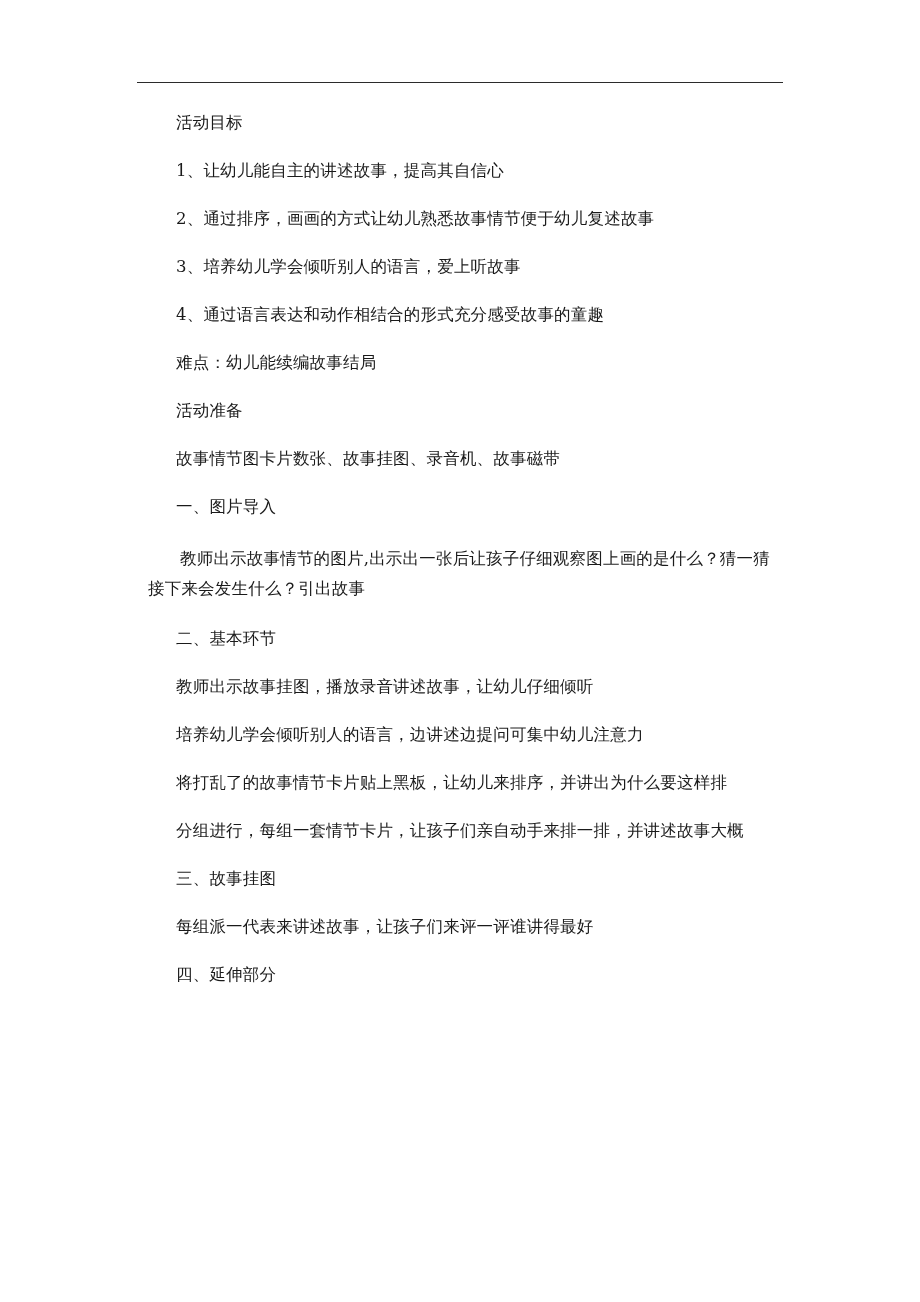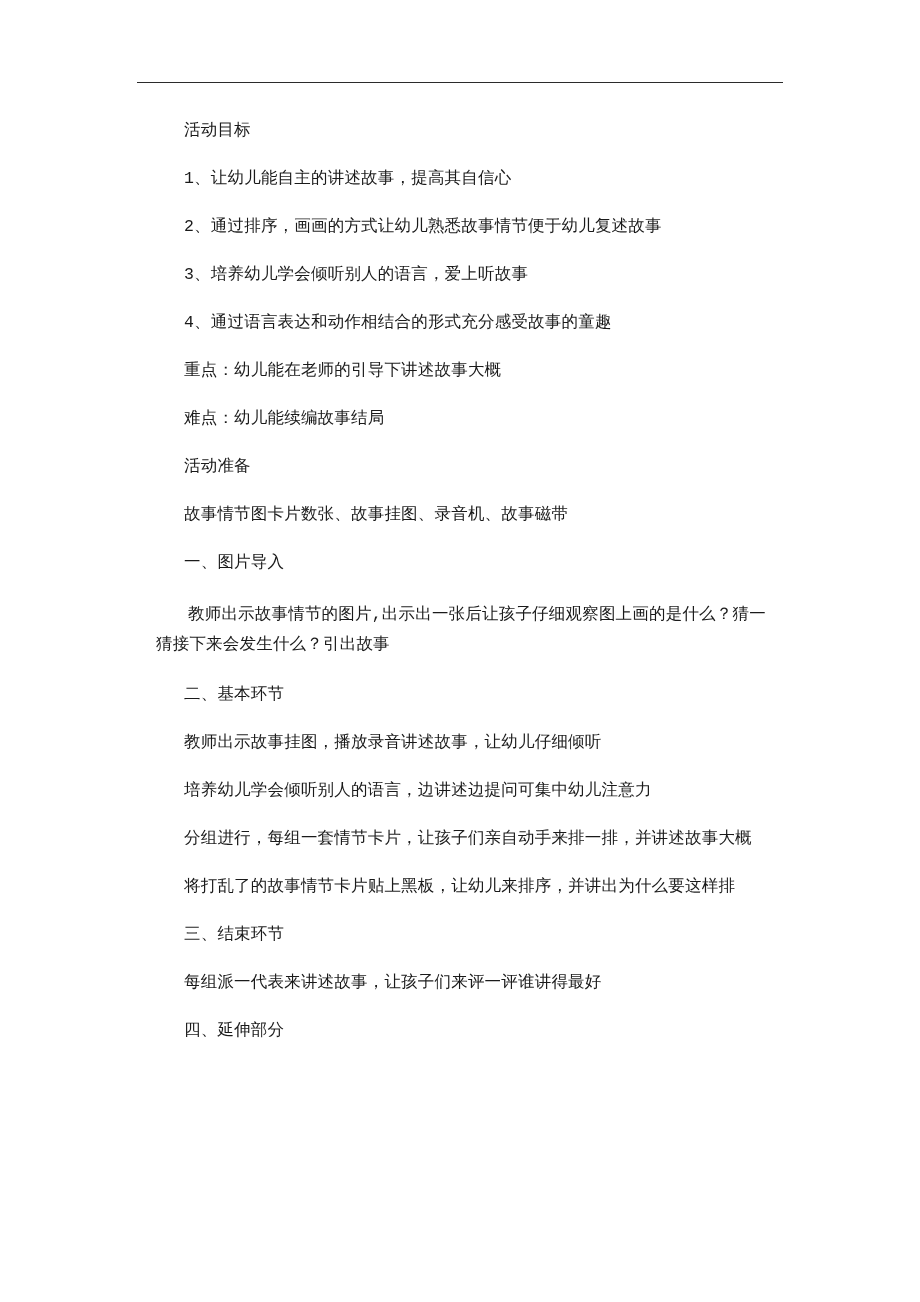--- a/index.html
+++ b/index.html
@@ -35,30 +35,29 @@
 
   .doc-body {
     position: absolute;
     left: 140px;
     top: 104px;
     width: 645px;
   }
 
   
   .para {
-    margin: 16px;
+    margin: 8px;
     padding: 0 0 0 28px;
     font-size: 16.5px;
     line-height: 21px;
     letter-spacing: 0.2px;
     margin-bottom: 27px;
     white-space: normal;
     word-break: break-all;
     color: #1a1a1a;
-    font-family: Liberation Mono, monospace;
   }
 
   
   .para.heading {
     padding-left: 28px;
   }
 
   
   .para.flow {
     padding-left: 0;
@@ -77,40 +76,39 @@
   <div class="doc-body">
 
     <p class="para heading">活动目标</p>
 
     <p class="para">1、让幼儿能自主的讲述故事，提高其自信心</p>
     <p class="para">2、通过排序，画画的方式让幼儿熟悉故事情节便于幼儿复述故事</p>
     <p class="para">3、培养幼儿学会倾听别人的语言，爱上听故事</p>
     <p class="para">4、通过语言表达和动作相结合的形式充分感受故事的童趣</p>
 
 
-    <p class="para">重点：幼儿能在老师的引导下讲述故事大概</p>
 
     <p class="para">难点：幼儿能续编故事结局</p>
 
     <p class="para heading">活动准备</p>
 
     <p class="para">故事情节图卡片数张、故事挂图、录音机、故事磁带</p>
 
 
     <p class="para heading">一、图片导入</p>
 
     <p class="para flow">教师出示故事情节的图片,出示出一张后让孩子仔细观察图上画的是什么？猜一猜接下来会发生什么？引出故事</p>
 
     <p class="para heading">二、基本环节</p>
 
     <p class="para">教师出示故事挂图，播放录音讲述故事，让幼儿仔细倾听</p>
     <p class="para">培养幼儿学会倾听别人的语言，边讲述边提问可集中幼儿注意力</p>
+    <p class="para">将打乱了的故事情节卡片贴上黑板，让幼儿来排序，并讲出为什么要这样排</p>
     <p class="para">分组进行，每组一套情节卡片，让孩子们亲自动手来排一排，并讲述故事大概</p>
-    <p class="para">将打乱了的故事情节卡片贴上黑板，让幼儿来排序，并讲出为什么要这样排</p>
 
-    <p class="para heading">三、结束环节</p>
+    <p class="para heading">三、故事挂图</p>
 
     <p class="para">每组派一代表来讲述故事，让孩子们来评一评谁讲得最好</p>
 
     <p class="para heading">四、延伸部分</p>
 
   </div>
 </div>
 
 </body></html>

